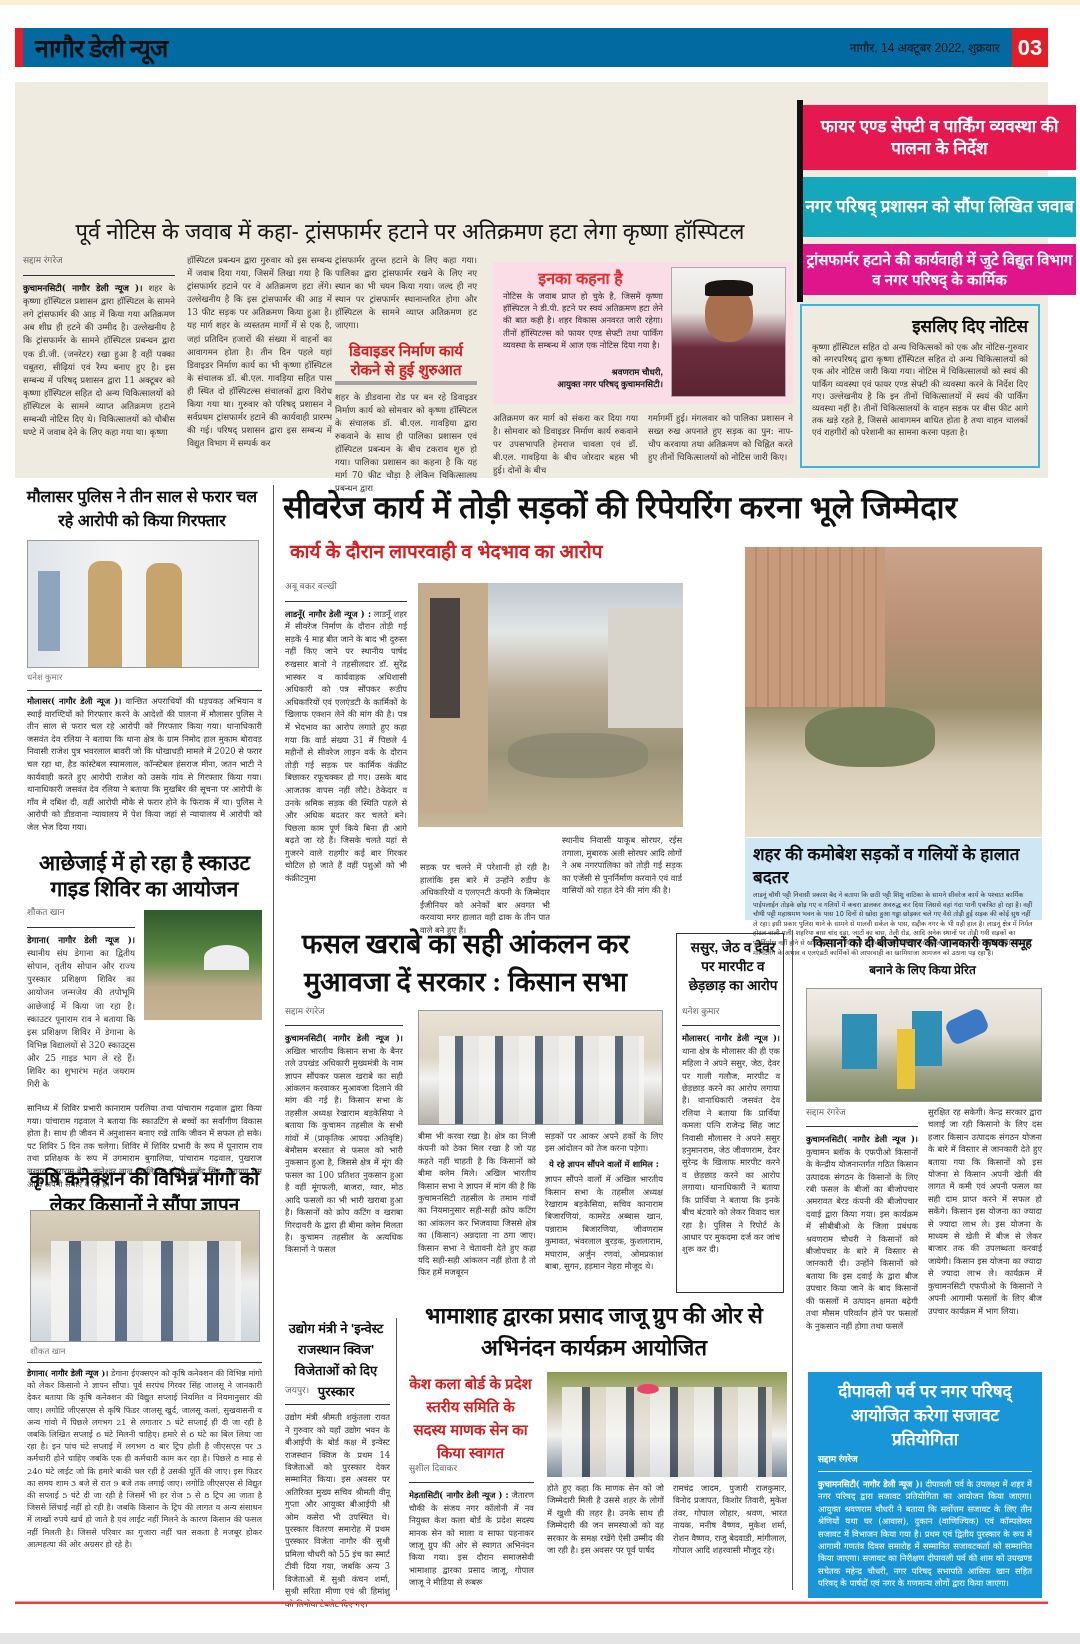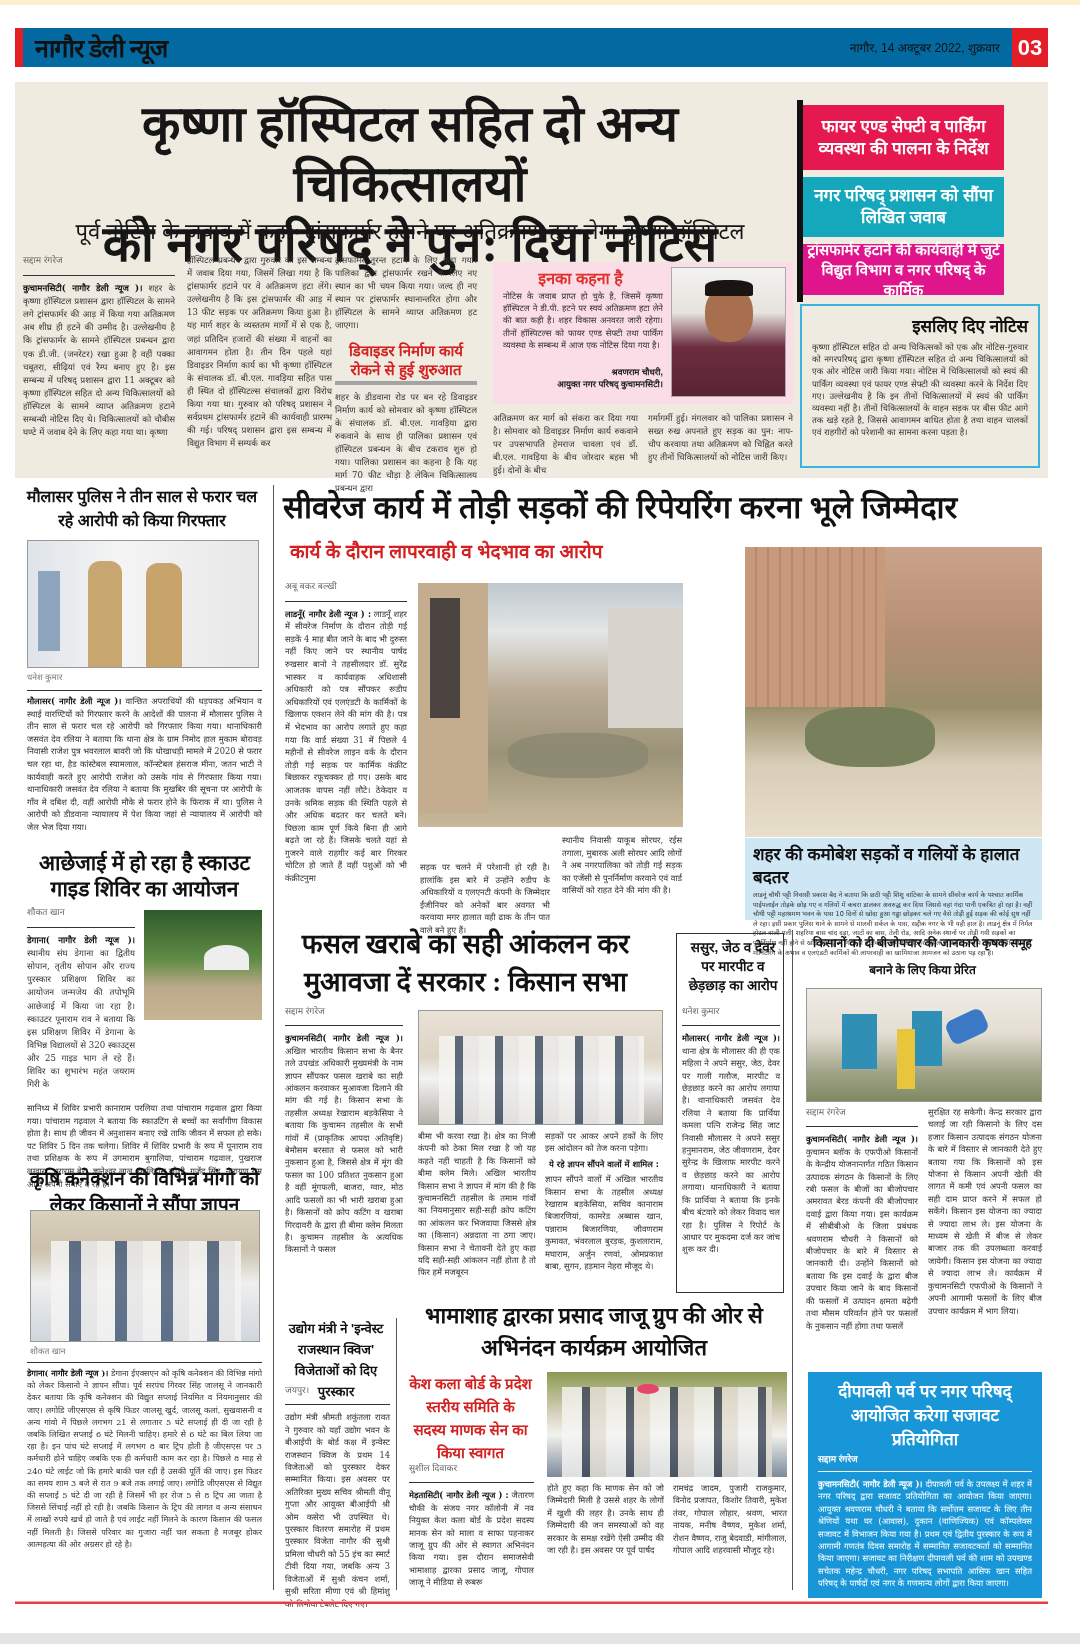--- a/index.html
+++ b/index.html
@@ -16,21 +16,21 @@
 .col{position:absolute;font-family:"DejaVu Serif",serif;font-size:8.6px;line-height:13.1px;color:#333;text-align:justify}
 .byline{font-family:"Liberation Sans",sans-serif;font-size:9px;color:#666;border-bottom:1.5px solid #333;padding-bottom:8px;margin-bottom:6px}
 .dl{font-weight:bold;color:#111}
 .sub-red{font-family:"Liberation Sans",sans-serif;font-weight:bold;font-size:15px;color:#d42020;text-align:center;line-height:19px;border-bottom:4px solid #a3a3a3;padding-bottom:2px;margin:8px 0 6px}
 .quote{position:absolute;left:478px;top:180px;width:300px;height:142px;background:#fbdde8}
 .quote .qh{position:absolute;left:10px;top:5px;width:155px;text-align:center;font-family:"Liberation Sans",sans-serif;font-weight:bold;font-size:16px;color:#e03030}
 .quote .qt{position:absolute;left:10px;top:28px;width:160px;font-family:"DejaVu Serif",serif;font-size:8.4px;line-height:12.2px;color:#333;text-align:justify}
 .quote .qa{position:absolute;left:10px;top:104px;width:160px;text-align:right;font-family:"Liberation Sans",sans-serif;font-weight:bold;font-size:8.6px;line-height:12px;color:#222}
 .photo{position:absolute;overflow:hidden}
 .sideboxes{position:absolute;left:797px;top:100px;width:6px;height:202px;background:#111}
-.sb{position:absolute;left:803px;width:201px;color:#fff;text-align:center;font-family:"Liberation Sans",sans-serif;font-weight:bold;font-size:17px;line-height:22px;display:flex;align-items:center;justify-content:center}
+.sb{position:absolute;left:803px;width:273px;color:#fff;text-align:center;font-family:"Liberation Sans",sans-serif;font-weight:bold;font-size:17px;line-height:22px;display:flex;align-items:center;justify-content:center}
 .notice{position:absolute;left:800px;top:304px;width:240px;height:164px;border:2px solid #39b5e0;background:#efebe0;padding:8px 10px}
 .notice .nh{text-align:right;font-family:"Liberation Sans",sans-serif;font-weight:bold;font-size:17px;color:#111;margin-bottom:4px}
 .notice .nt{font-family:"DejaVu Serif",serif;font-size:8.5px;line-height:12.2px;color:#333;text-align:justify}
 .hs{position:absolute;font-family:"Liberation Sans",sans-serif;font-weight:bold;color:#111;text-align:center}
 .vline{position:absolute;background:#555;width:1px}
 .caption-bar{position:absolute;left:745px;top:838px;width:297px;height:82px;background:#cfe6f5;padding:4px 8px}
 .caption-bar .ch{font-family:"Liberation Sans",sans-serif;font-weight:bold;font-size:17px;color:#111;margin-bottom:3px}
 .caption-bar .ct{font-family:"DejaVu Sans",sans-serif;font-size:6.6px;line-height:9.6px;color:#333}
 .bluebox{position:absolute;left:808px;top:1372px;width:234px;height:226px;background:#1896d8;padding:8px 10px;color:#fff}
 .bluebox .bh{text-align:center;font-family:"Liberation Sans",sans-serif;font-weight:bold;font-size:17px;line-height:24px}
@@ -45,24 +45,20 @@
 
 <div class="topband"></div>
 
 <div class="mast" style="border-left-color: rgb(228, 30, 38);">
   <div class="name">नागौर डेली न्यूज</div>
   <div class="date">नागौर, 14 अक्टूबर 2022, शुक्रवार</div>
   <div class="pno" style="background: rgb(228, 30, 38);">03</div>
 </div>
 
 <div class="lead">
-  <div class="h1">
-    <div>कृष्णा हॉस्पिटल सहित दो अन्य चिकित्सालयों</div>
-    <div>को नगर परिषद् ने पुन: दिया नोटिस</div>
-  </div>
   <div class="h1sub">पूर्व नोटिस के जवाब में कहा- ट्रांसफार्मर हटाने पर अतिक्रमण हटा लेगा कृष्णा हॉस्पिटल</div>
 
   <div class="col" style="left:8px;top:172px;width:152px;">
     <div class="byline">सद्दाम रंगरेज</div>
     <span class="dl">कुचामनसिटी( नागौर डेली न्यूज )।</span>
     <span>शहर के कृष्णा हॉस्पिटल प्रशासन द्वारा हॉस्पिटल के सामने लगे ट्रांसफार्मर की आड़ में किया गया अतिक्रमण अब शीघ्र ही हटने की उम्मीद है। उल्लेखनीय है कि ट्रांसफार्मर के सामने हॉस्पिटल प्रबन्धन द्वारा एक डी.जी. (जनरेटर) रखा हुआ है वहीं पक्का चबूतरा, सीढ़ियां एवं रैम्प बनाए हुए है। इस सम्बन्ध में परिषद् प्रशासन द्वारा 11 अक्टूबर को कृष्णा हॉस्पिटल सहित दो अन्य चिकित्सालयों को हॉस्पिटल के सामने व्याप्त अतिक्रमण हटाने सम्बन्धी नोटिस दिए थे। चिकित्सालयों को चौबीस घण्टे में जवाब देने के लिए कहा गया था। कृष्णा</span>
   </div>
   <div class="col" style="left:172px;top:172px;width:145px;">हॉस्पिटल प्रबन्धन द्वारा गुरुवार को इस सम्बन्ध में जवाब दिया गया, जिसमें लिखा गया है कि ट्रांसफार्मर हटाने पर वे अतिक्रमण हटा लेंगे। उल्लेखनीय है कि इस ट्रांसफार्मर की आड़ में 13 फीट सड़क पर अतिक्रमण किया हुआ है। यह मार्ग शहर के व्यस्ततम मार्गों में से एक है, जहां प्रतिदिन हजारों की संख्या में वाहनों का आवागमन होता है। तीन दिन पहले यहां डिवाइडर निर्माण कार्य का भी कृष्णा हॉस्पिटल के संचालक डॉ. बी.एल. गावड़िया सहित पास ही स्थित दो हॉस्पिटल्स संचालकों द्वारा विरोध किया गया था। गुरुवार को परिषद् प्रशासन ने सर्वप्रथम ट्रांसफार्मर हटाने की कार्यवाही प्रारम्भ की गई। परिषद् प्रशासन द्वारा इस सम्बन्ध में विद्युत विभाग में सम्पर्क कर</div>
   <div class="col" style="left:308px;top:172px;width:142px;margin-left:12px;">
     <div>ट्रांसफार्मर तुरन्त हटाने के लिए कहा गया। पालिका द्वारा ट्रांसफार्मर रखने के लिए नए स्थान का भी चयन किया गया। जल्द ही नए स्थान पर ट्रांसफार्मर स्थानान्तरित होगा और हॉस्पिटल के सामने व्याप्त अतिक्रमण हट जाएगा।</div>

